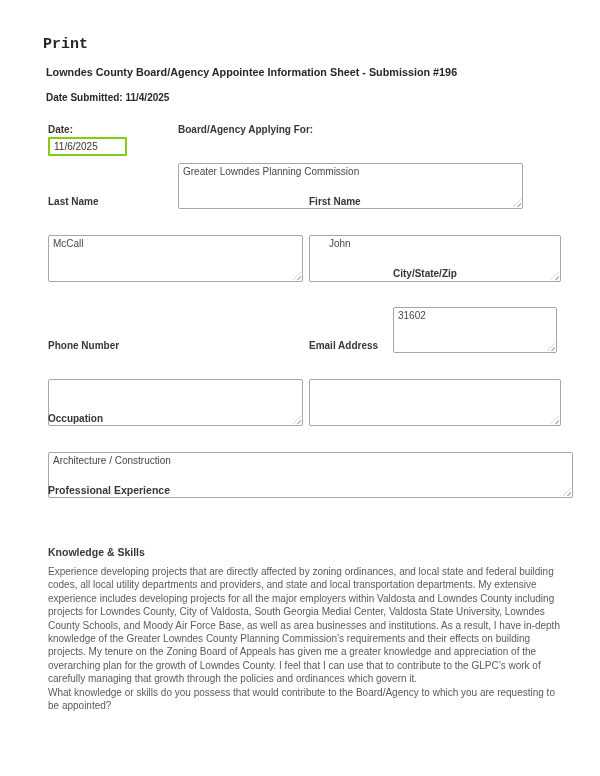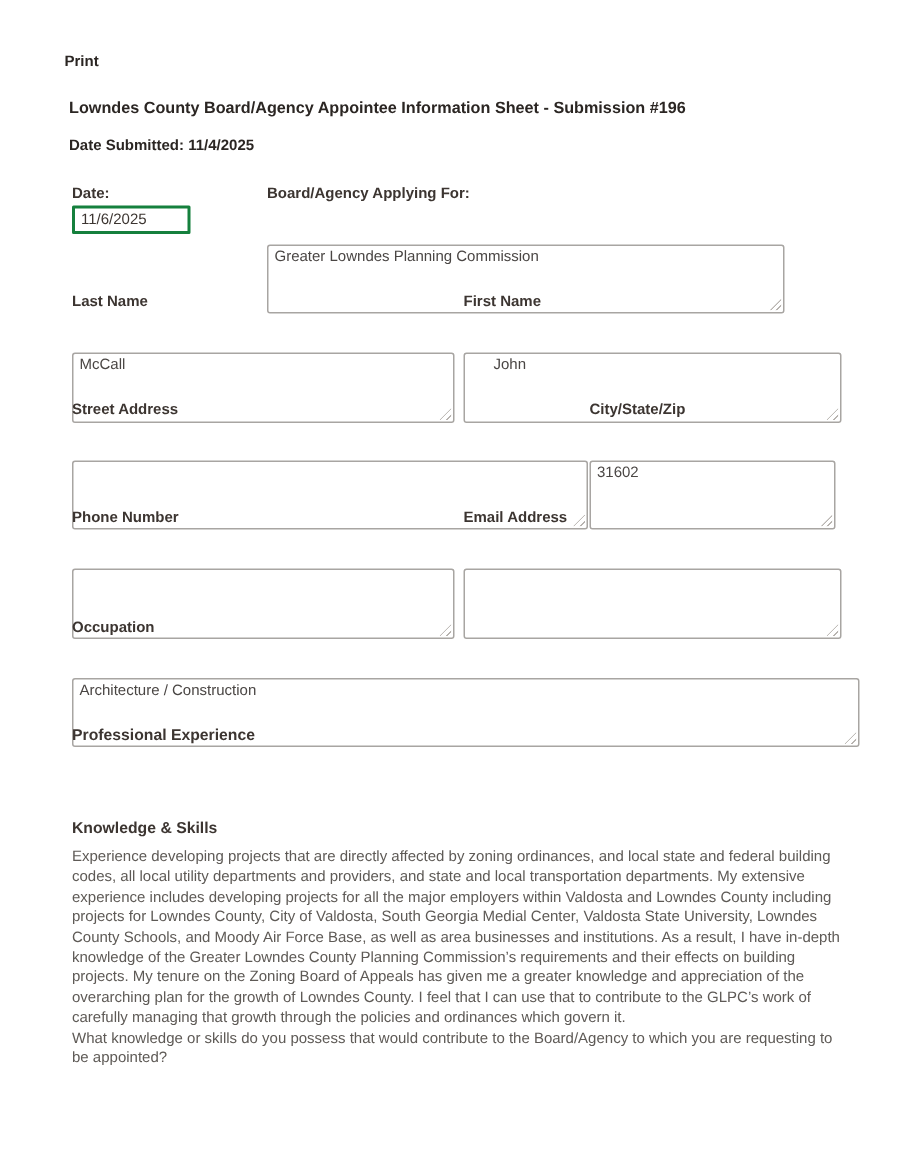--- a/index.html
+++ b/index.html
@@ -8,22 +8,23 @@
     width: 600px;
     height: 776px;
     background: #ffffff;
     font-family: "Liberation Sans", sans-serif;
     overflow: hidden;
   }
   .abs { position: absolute; }
 
   .print-label {
     left: 43px; top: 36px;
-    font-size: 10px; font-weight: bold; color: #2b2623;
+    font-size: 15px; font-weight: bold; color: #2b2623;
     cursor: pointer;
+    font-family: Liberation Mono, monospace;
   }
   .page-title {
     left: 46px; top: 66px;
     font-size: 10.8px; font-weight: bold; color: #2b2623;
     white-space: nowrap;
   }
   .date-submitted {
     left: 46px; top: 92px;
     font-size: 10px; font-weight: bold; color: #2b2623;
   }
@@ -56,21 +57,21 @@
     right: 2px; bottom: 2px;
     width: 8px; height: 8px;
     background: repeating-linear-gradient(-45deg, transparent 0 2px, #b8b4b0 2px 3px);
     clip-path: polygon(100% 0, 100% 100%, 0 100%);
     cursor: nwse-resize;
   }
   .date-input {
     display: block;
     box-sizing: border-box;
     width: 79px; height: 19px;
-    border: 2px solid #15803d;
+    border: 2px solid #84cc16;
     border-radius: 1px;
     background: #ffffff;
     padding: 1px 4px;
     font-family: "Liberation Sans", sans-serif;
     font-size: 10px;
     color: #3c3531;
     outline: none;
   }
 
   .section-heading {
@@ -115,27 +116,20 @@
   </div>
 
   <div class="field" style="left:309px; top:196px; width:252px;">
     <div class="field-label">First Name</div>
     <div class="ta-wrap">
       <textarea style="height: 47px; padding-left: 19px;">John</textarea>
       <span class="resize-handle"></span>
     </div>
   </div>
 
-  <div class="field" style="left:48px; top:268px; width:344px;">
-    <div class="field-label">Street Address</div>
-    <div class="ta-wrap">
-      <textarea style="height: 46px;"></textarea>
-      <span class="resize-handle"></span>
-    </div>
-  </div>
 
   <div class="field" style="left:393px; top:268px; width:164px;">
     <div class="field-label">City/State/Zip</div>
     <div class="ta-wrap">
       <textarea style="height: 46px;">31602</textarea>
       <span class="resize-handle"></span>
     </div>
   </div>
 
   <div class="field" style="left:48px; top:340px; width:255px;">

